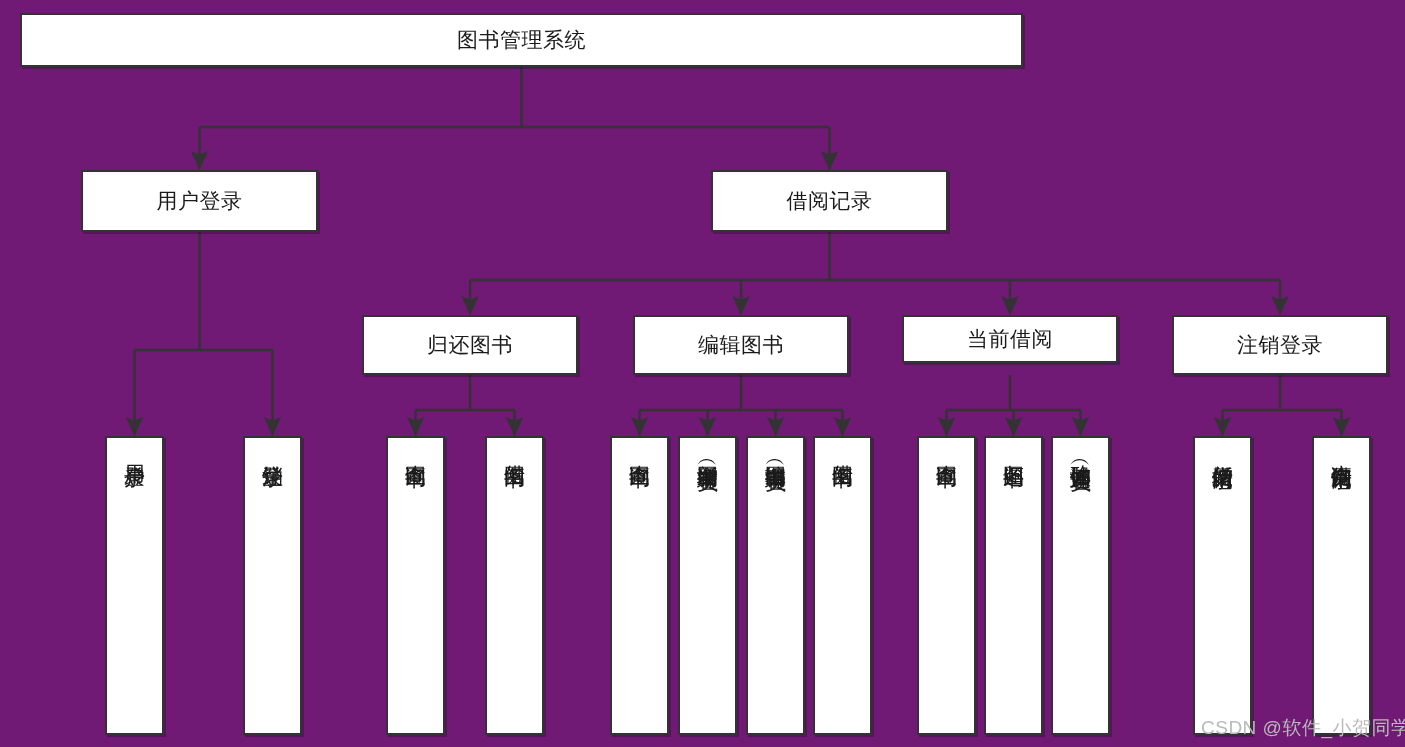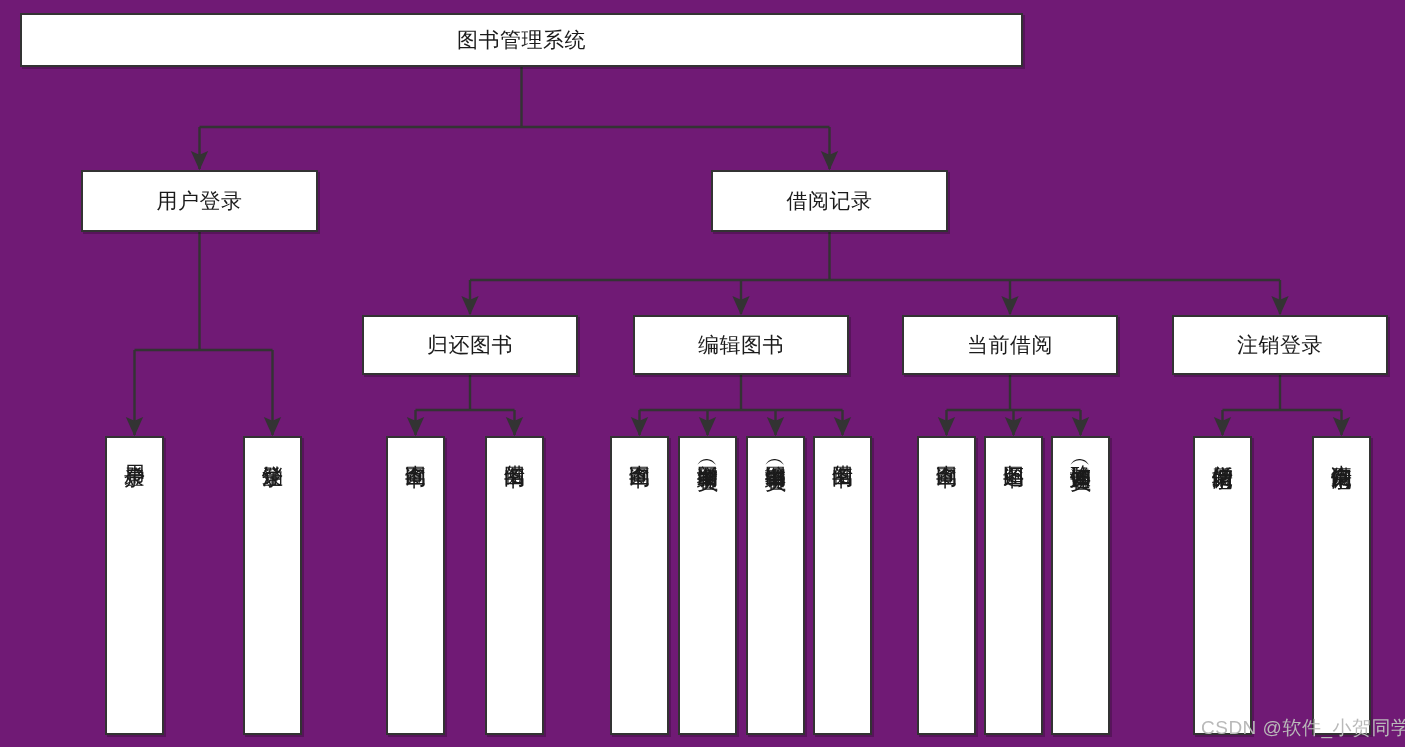--- a/index.html
+++ b/index.html
@@ -123,21 +123,21 @@
       </div>
       <div class="node horiz" style="left: 711px; top: 170px; width: 237px; height: 62px;">
         <span class="node-label">借阅记录</span>
       </div>
       <div class="node horiz" style="left: 362px; top: 315px; width: 216px; height: 60px;">
         <span class="node-label">归还图书</span>
       </div>
       <div class="node horiz" style="left: 633px; top: 315px; width: 216px; height: 60px;">
         <span class="node-label">编辑图书</span>
       </div>
-      <div class="node horiz" style="left: 902px; top: 315px; width: 216px; height: 60px; font-family: Liberation Serif, serif;">
+      <div class="node horiz" style="left: 902px; top: 315px; width: 216px; height: 48px; font-family: Liberation Serif, serif;">
         <span class="node-label">当前借阅</span>
       </div>
       <div class="node horiz" style="left: 1172px; top: 315px; width: 216px; height: 60px;">
         <span class="node-label">注销登录</span>
       </div>
       <div class="node vert" style="left: 105px; top: 436px; width: 59px; height: 299px;">
         <span class="node-label">用户登录</span>
       </div>
       <div class="node vert" style="left: 243px; top: 436px; width: 59px; height: 299px;">
         <span class="node-label">注销登录</span>

